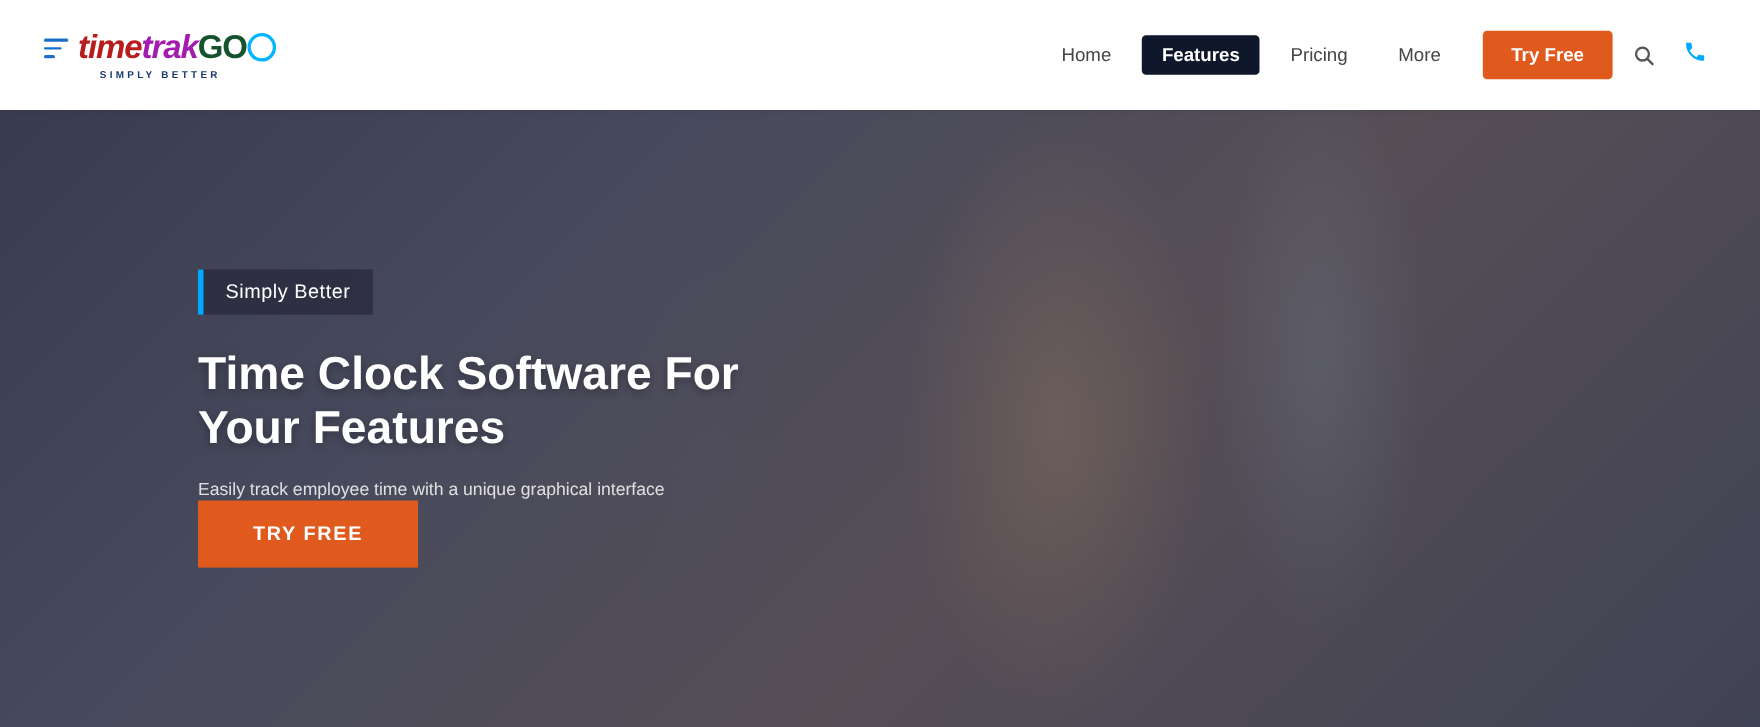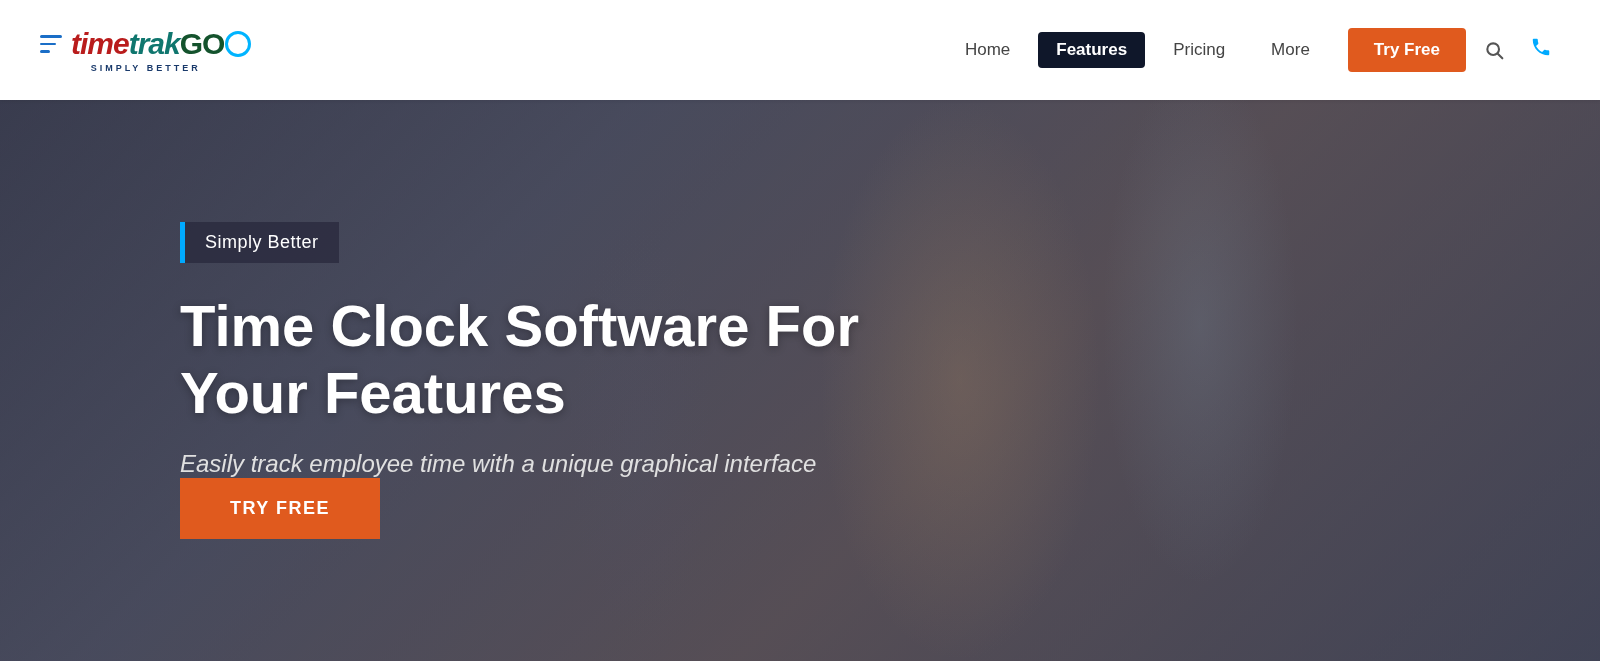--- a/index.html
+++ b/index.html
@@ -109,32 +109,31 @@
 
     .simply-better-badge span {
       color: #fff;
       font-size: 18px;
       font-weight: 500;
       letter-spacing: 0.5px;
     }
 
     .hero-title {
       color: #fff;
-      font-size: 58px;
+      font-size: 42px;
       font-weight: 800;
       line-height: 1.15;
       margin-bottom: 24px;
       text-shadow: 0 2px 8px rgba(0,0,0,0.3);
     }
 
     .hero-subtitle {
       color: #e0e0e0;
-      font-size: 24px;
+      font-size: 16px;
       font-weight: 400;
-      font-style: italic;
     }
 
     .hero-cta {
       display: inline-block;
       background: #e05a1e;
       color: #fff;
       font-size: 18px;
       font-weight: 700;
       letter-spacing: 1.5px;
       padding: 20px 50px;
@@ -233,21 +232,21 @@
     <div class="logo-brand">
       <div class="logo-main-row">
         <div class="logo-icon-part">
           <div class="speed-lines-wrap">
             <div class="speed-line sl1" style="height:2.5px;background:#1a6ec7;border-radius:2px;"></div>
             <div class="speed-line sl2" style="height:2.5px;background:#1a6ec7;border-radius:2px;"></div>
             <div class="speed-line sl3" style="height:2.5px;background:#1a6ec7;border-radius:2px;"></div>
           </div>
         </div>
         <div class="logo-text-part">
-          <span style="color:#b91c1c;">time</span><span style="color:#0f766e;">trak</span><span class="go" style="color:#14532d;font-style:normal;font-weight:900;">GO</span><span class="go-ring"></span>
+          <span style="color:#b91c1c;">time</span><span style="color:#a21caf;">trak</span><span class="go" style="color:#14532d;font-style:normal;font-weight:900;">GO</span><span class="go-ring"></span>
         </div>
       </div>
       <div class="logo-sub-text">SIMPLY BETTER</div>
     </div>
   </div>
 
   <nav>
     <a class="nav-link">Home</a>
     <a class="nav-link active">Features</a>
     <a class="nav-link">Pricing</a>

